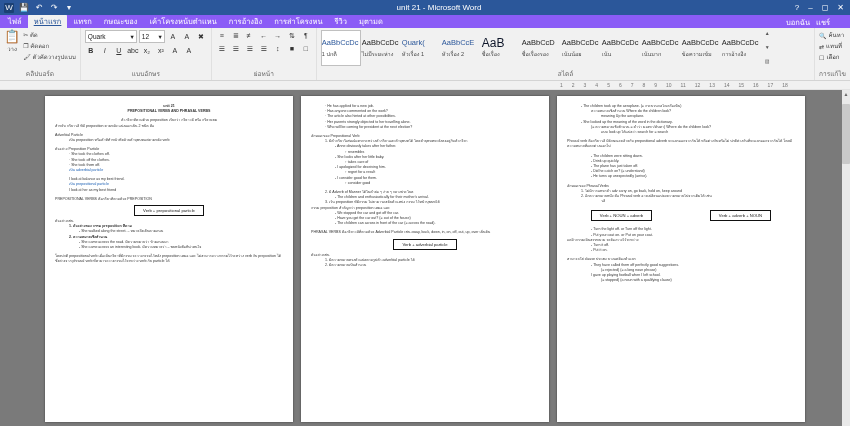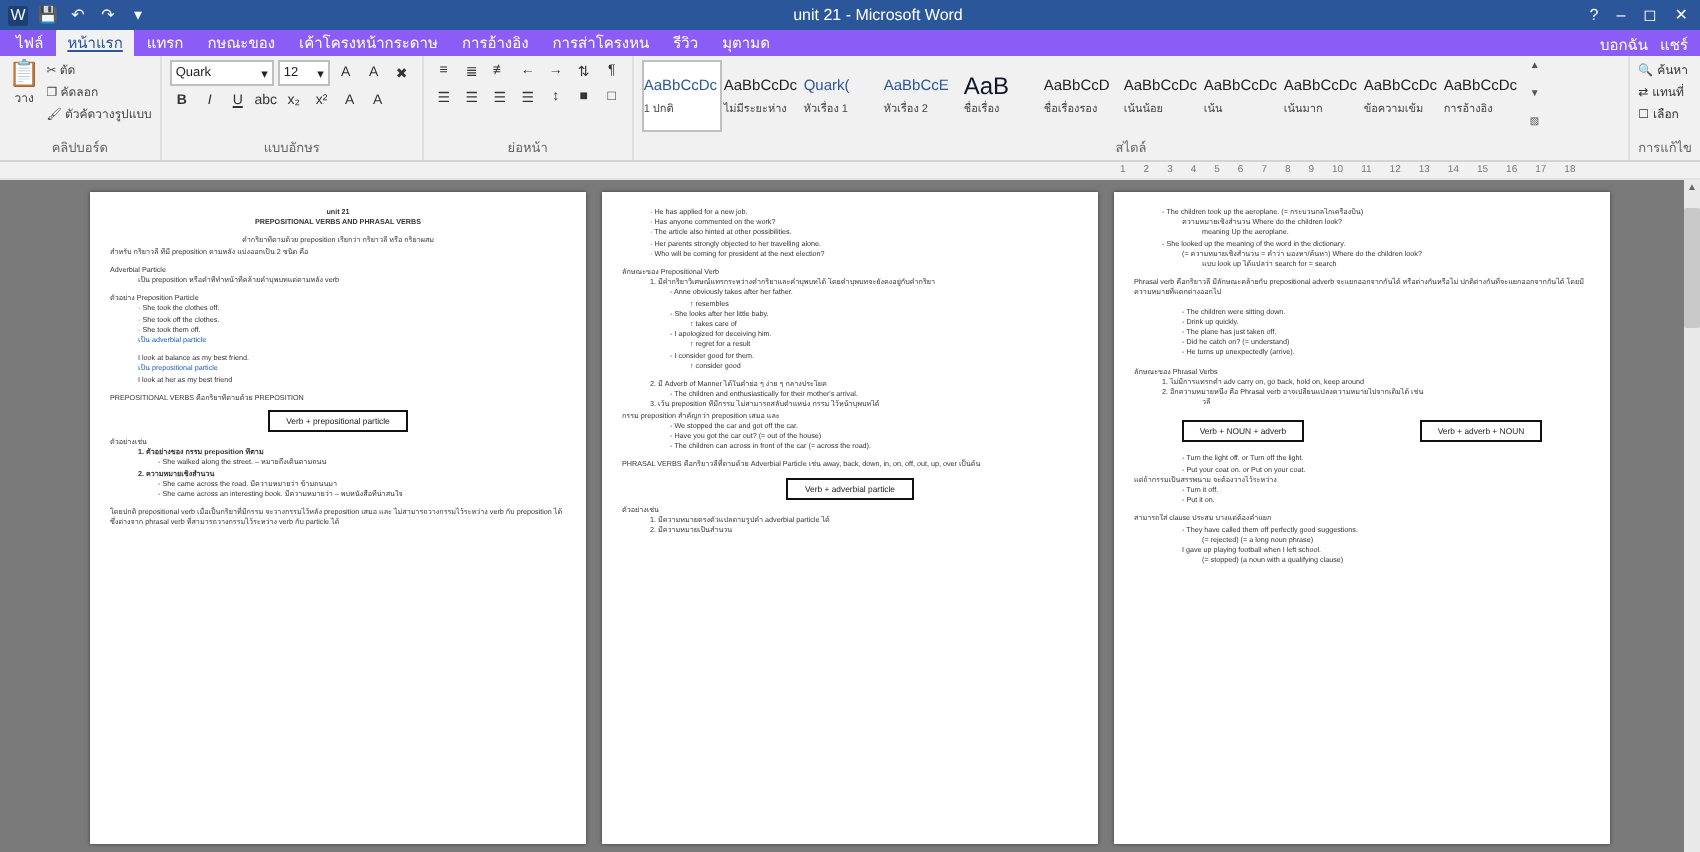--- a/index.html
+++ b/index.html
@@ -19,21 +19,21 @@
     font-size:8px;color:#fff;opacity:.95;cursor:default;}
   .title-center{position:absolute;left:0;right:0;text-align:center;font-size:8px;margin-left:28px;}
   .win-ctrl{margin-left:auto;display:flex;align-items:center;gap:9px;padding-right:6px;font-size:8px;}
   
   .tabs{
     height:13px;background:#8b5cf6;display:flex;align-items:center;padding-left:2px;
     font-size:7.5px;color:#fff;
   }
   .tab{padding:1px 6px 2px 6px;white-space:nowrap;}
   .tab.active{background:#f1f1f1;color:#2b579a;border-radius:2px 2px 0 0;text-decoration:underline;}
-  .tabs .right{margin-left:auto;display:flex;gap:6px;padding-right:6px;color:#fff;font-size:7.5px;}
+  .tabs .right{margin-left:auto;display:flex;gap:6px;padding-right:20px;color:#fff;font-size:7.5px;}
   
   .ribbon{
     height:52px;background:#f1f1f1;border-bottom:1px solid #d4d4d4;
     display:flex;align-items:stretch;position:relative;
   }
   .grp{display:flex;flex-direction:column;justify-content:space-between;
     padding:2px 4px 0 4px;border-right:1px solid #e0e0e0;}
   .grp .label{text-align:center;font-size:6.5px;color:#666;padding-bottom:1px;}
   .grp-body{display:flex;align-items:flex-start;gap:3px;}
   
@@ -110,21 +110,21 @@
     <span>◻</span>
     <span>✕</span>
   </div>
 </div>
 
 <div class="tabs">
   <div class="tab">ไฟล์</div>
   <div class="tab active">หน้าแรก</div>
   <div class="tab">แทรก</div>
   <div class="tab">กษณะของ</div>
-  <div class="tab">เค้าโครงหน้ากระดาษ</div>
+  <div class="tab">เค้าโครงหน้บตำแหน</div>
   <div class="tab">การอ้างอิง</div>
   <div class="tab">การส่าโครงหน</div>
   <div class="tab">รีวิว</div>
   <div class="tab">มุตามด</div>
   <div class="right">
     <span>บอกฉัน</span>
     <span>แชร์</span>
   </div>
 </div>
 

